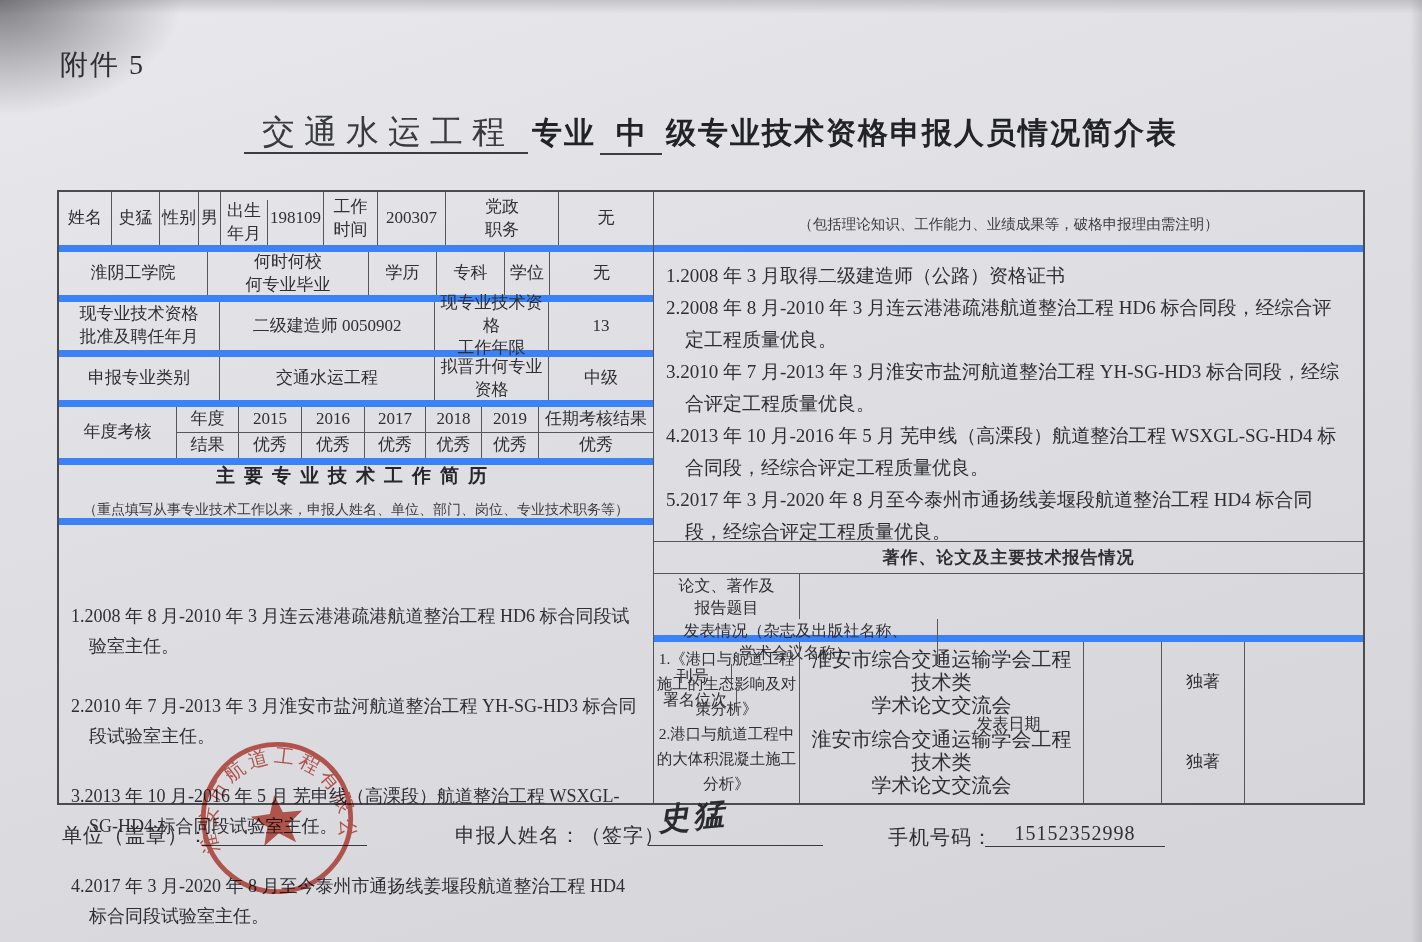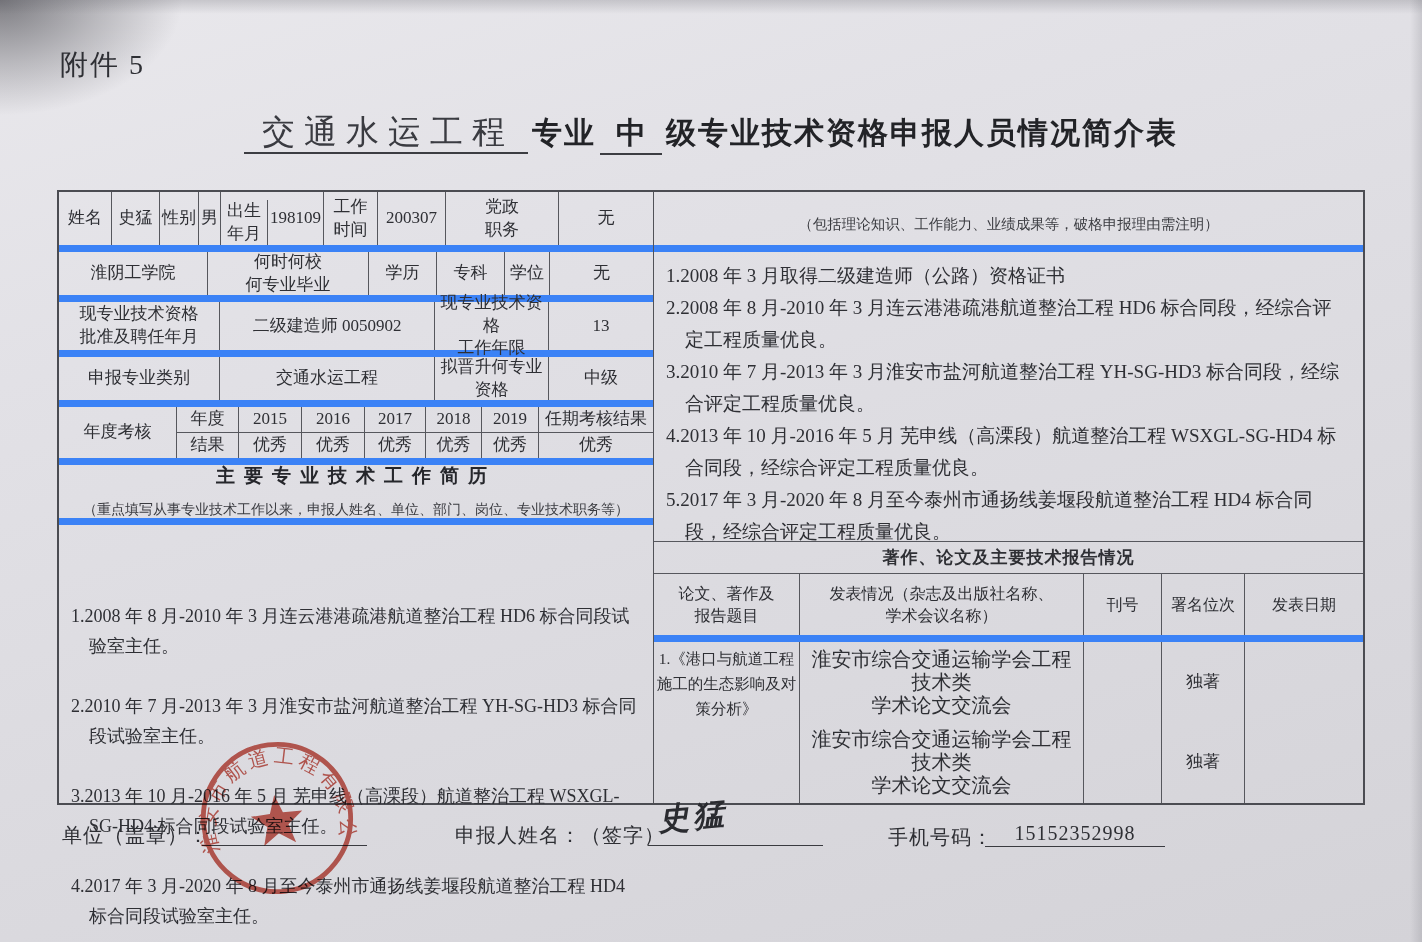--- a/index.html
+++ b/index.html
@@ -55,21 +55,21 @@
   .sec-sub { font-size:14px; letter-spacing:0; margin-top:12px; color:#3a3b40; }
 
   .history-cell { flex:1; padding:46px 14px 0 12px; font-size:18px; line-height:30px; text-align:left; }
   .hang { padding-left:1em; text-indent:-1em; }
 
   .ach-cell { height:290px; border-bottom:1px solid #56575d; padding:8px 14px 0 12px;
     font-size:19px; line-height:32px; text-align:left; }
   .pub-title-row { height:32px; border-bottom:1px solid #56575d; display:flex; align-items:center;
     justify-content:center; font-family:"Liberation Sans","DejaVu Sans",sans-serif;
     font-weight:bold; font-size:17px; letter-spacing:1px; }
-  .pub-head-row { height:68px; } .pub-head-row .c { font-size:16px; }
+  .pub-head-row { height:68px;flex-direction:column; } .pub-head-row .c { font-size:16px; }
   .pub-body-row { flex:1; }
   .pub-c1 { width:146px; flex:none; }
   .pub-c2 { width:284px; flex:none; }
   .pub-c3 { width:78px; flex:none; }
   .pub-c4 { width:83px; flex:none; }
   .pub-c5 { flex:1; }
   .pub-titles { align-items:flex-start; justify-content:flex-start; flex-direction:column;
     text-align:center; font-size:15.5px; line-height:25px; padding:4px 1px; }
   .pub-titles > div { width:100%; }
   .pub-venues { flex-direction:column; justify-content:space-around; font-size:20px; line-height:23px; }
@@ -222,20 +222,21 @@
         <div class="c pub-c2">发表情况（杂志及出版社名称、
 学术会议名称）</div>
         <div class="c pub-c3">刊号</div>
         <div class="c pub-c4">署名位次</div>
         <div class="c pub-c5">发表日期</div>
       </div>
 
       <div class="row pub-body-row nob">
         <div class="c pub-c1 pub-titles">
           <div>1.《港口与航道工程施工的生态影响及对策分析》</div>
+          <div>2.港口与航道工程中的大体积混凝土施工分析》</div>
         </div>
         <div class="c pub-c2 pub-venues">
           <div>淮安市综合交通运输学会工程技术类
 学术论文交流会</div>
           <div>淮安市综合交通运输学会工程技术类
 学术论文交流会</div>
         </div>
         <div class="c pub-c3"></div>
         <div class="c pub-c4 pub-auth">
           <div>独著</div>

